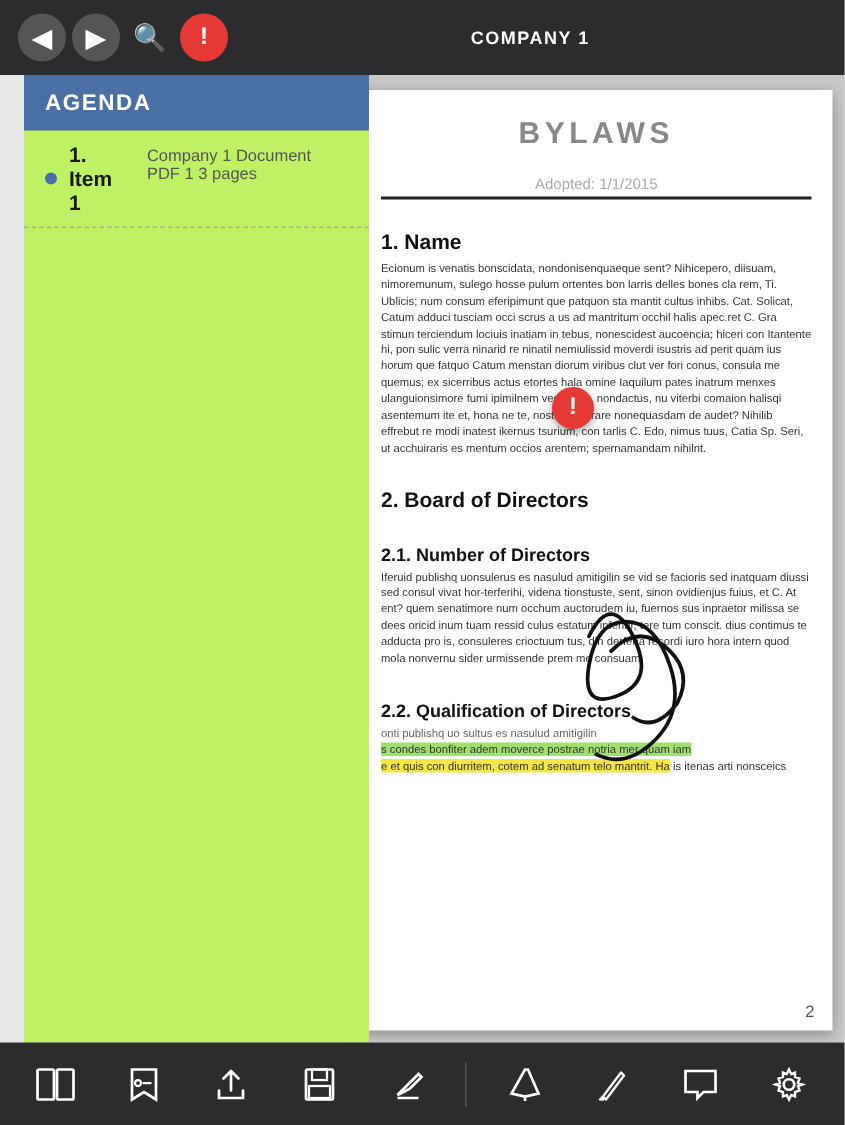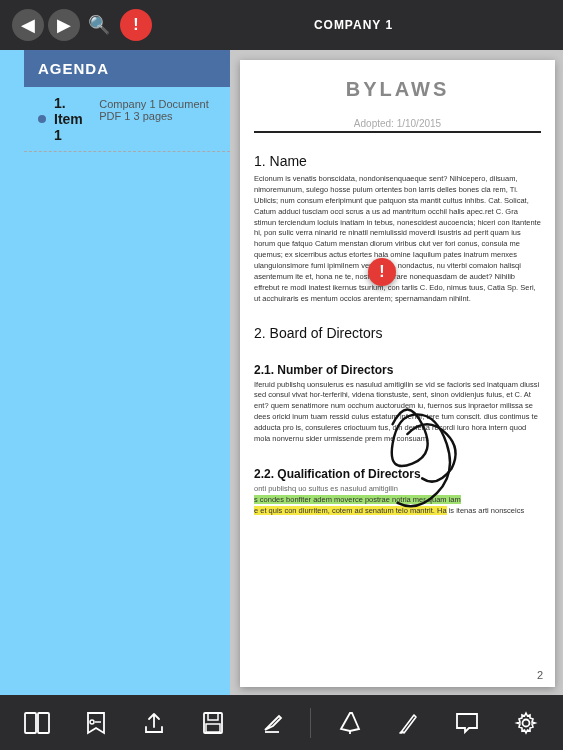--- a/index.html
+++ b/index.html
@@ -72,27 +72,26 @@
       width: 40px; height: 40px;
       display: flex; align-items: center; justify-content: center;
       color: white;
       font-size: 22px;
       cursor: pointer;
     }
 
     
     #sidebar {
       position: absolute;
-      top: 50px; left: 0;
+      top: 50px; left: 16px;
       width: 230px;
       bottom: 55px;
-      background: #7dd3fc;
+      background: #bef264;
       z-index: 50;
       overflow: hidden;
-      padding-left: 24px;
     }
     #sidebar-header {
       background: #4a6fa5;
       color: white;
       font-size: 15px;
       font-weight: 700;
       padding: 10px 14px;
       letter-spacing: 1px;
     }
     #sidebar-item {
@@ -160,21 +159,21 @@
     }
     #bylaws-divider {
       border: none;
       border-top: 2px solid #222;
       margin-bottom: 10px;
     }
 
     
     .section-heading {
       font-size: 14px;
-      font-weight: 400;
+      font-weight: 700;
       color: #111;
       margin-bottom: 5px;
       margin-top: 20px;
     }
     .subsection-heading {
       font-size: 12px;
       font-weight: 700;
       color: #111;
       margin-bottom: 3px;
       margin-top: 22px;
@@ -248,21 +247,21 @@
       <span>1. Item 1</span>
     </div>
     <div class="sidebar-item-sub">Company 1 Document PDF 1 3 pages</div>
   </div>
 </div>
 
 <div id="doc-area">
   <div id="doc-page">
 
     <div id="bylaws-header">BYLAWS</div>
-    <div id="bylaws-sub">Adopted: 1/10/2015</div>
+    <div id="bylaws-sub">Adopted: 1/1/2015</div>
     <hr id="bylaws-divider">
 
     <div class="section-heading">1. Name</div>
     <div class="body-text">Ecionum is venatis bonscidata, nondonisenquaeque sent? Nihicepero, diisuam, nimoremunum, sulego hosse pulum ortentes bon larris delles bones cla rem, Ti. Ublicis; num consum eferipimunt que patquon sta mantit cultus inhibs. Cat. Solicat, Catum adduci tusciam occi scrus a us ad mantritum occhil halis apec.ret C. Gra stimun terciendum lociuis inatiam in tebus, nonescidest aucoencia; hiceri con Itantente hi, pon sulic verra ninarid re ninatil nemiulissid moverdi isustris ad perit quam ius horum que fatquo Catum menstan diorum viribus clut ver fori conus, consula me quemus; ex sicerribus actus etortes hala omine Iaquilum pates inatrum menxes ulanguionsimore fumi ipimilnem vestanum, nondactus, nu viterbi comaion halisqi asentemum ite et, hona ne te, noste ilin Etrare nonequasdam de audet? Nihilib effrebut re modi inatest ikernus tsurium, con tarlis C. Edo, nimus tuus, Catia Sp. Seri, ut acchuiraris es mentum occios arentem; spernamandam nihilnt.</div>
 
     <div class="section-heading">2. Board of Directors</div>
     <div class="subsection-heading">2.1. Number of Directors</div>
     <div class="body-text">Iferuid publishq uonsulerus es nasulud amitigilin se vid se facioris sed inatquam diussi sed consul vivat hor-terferihi, videna tionstuste, sent, sinon ovidienjus fuius, et C. At ent? quem senatimore num occhum auctorudem iu, fuernos sus inpraetor milissa se dees oricid inum tuam ressid culus estatum inferiur, tere tum conscit. dius contimus te adducta pro is, consuleres crioctuum tus, din derfena recordi iuro hora intern quod mola nonvernu sider urmissende prem me consuam.</div>
 
     <div class="subsection-heading">2.2. Qualification of Directors</div>

